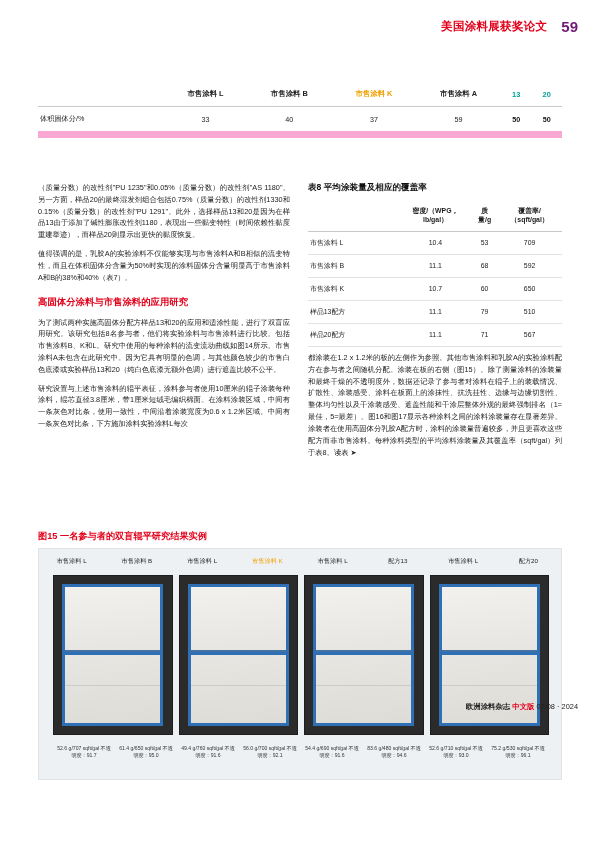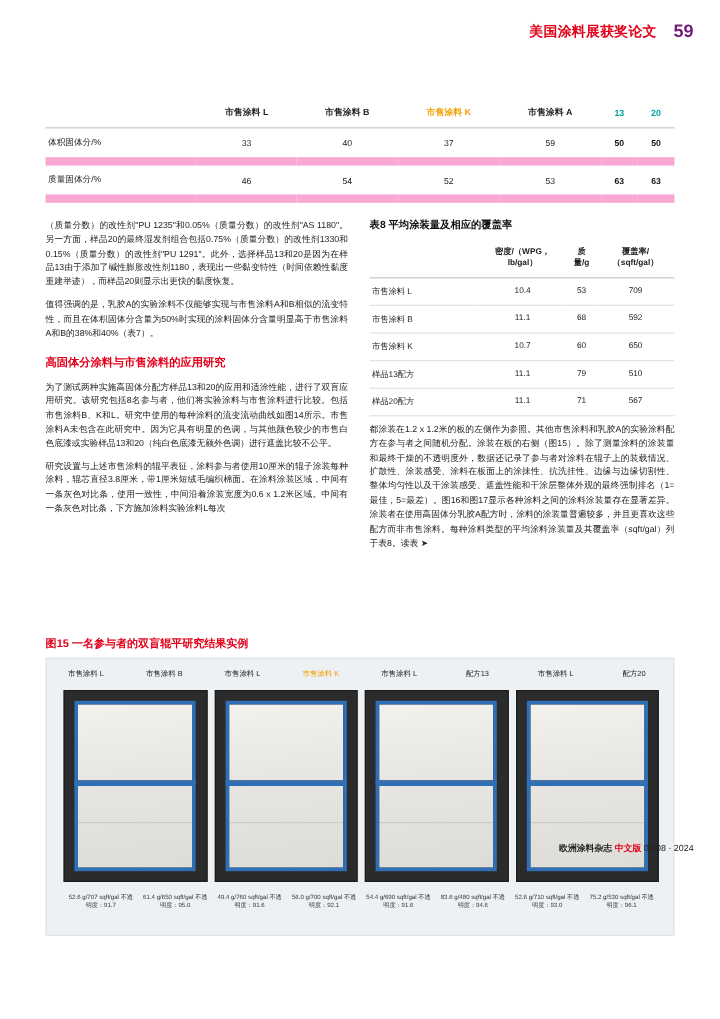--- a/index.html
+++ b/index.html
@@ -146,29 +146,20 @@
     </thead>
     <tbody>
       <tr>
         <td>体积固体分/%</td>
         <td>33</td>
         <td>40</td>
         <td>37</td>
         <td>59</td>
         <td class="hlv">50</td>
         <td class="hlv">50</td>
-      </tr>
-      <tr>
-        <td>质量固体分/%</td>
-        <td>46</td>
-        <td>54</td>
-        <td>52</td>
-        <td>53</td>
-        <td class="hlv">63</td>
-        <td class="hlv">63</td>
       </tr>
     </tbody>
   </table>
 
   <div class="leftcol">
     <div class="body-text">
       <p>（质量分数）的改性剂"PU 1235"和0.05%（质量分数）的改性剂"AS 1180"。另一方面，样品20的最终湿发剂组合包括0.75%（质量分数）的改性剂1330和0.15%（质量分数）的改性剂"PU 1291"。此外，选择样品13和20是因为在样品13由于添加了碱性膨胀改性剂1180，表现出一些黏变特性（时间依赖性黏度重建举迹），而样品20则显示出更快的黏度恢复。</p>
       <p>值得强调的是，乳胶A的实验涂料不仅能够实现与市售涂料A和B相似的流变特性，而且在体积固体分含量为50%时实现的涂料固体分含量明显高于市售涂料A和B的38%和40%（表7）。</p>
     </div>
     <div class="section-title">高固体分涂料与市售涂料的应用研究</div>

